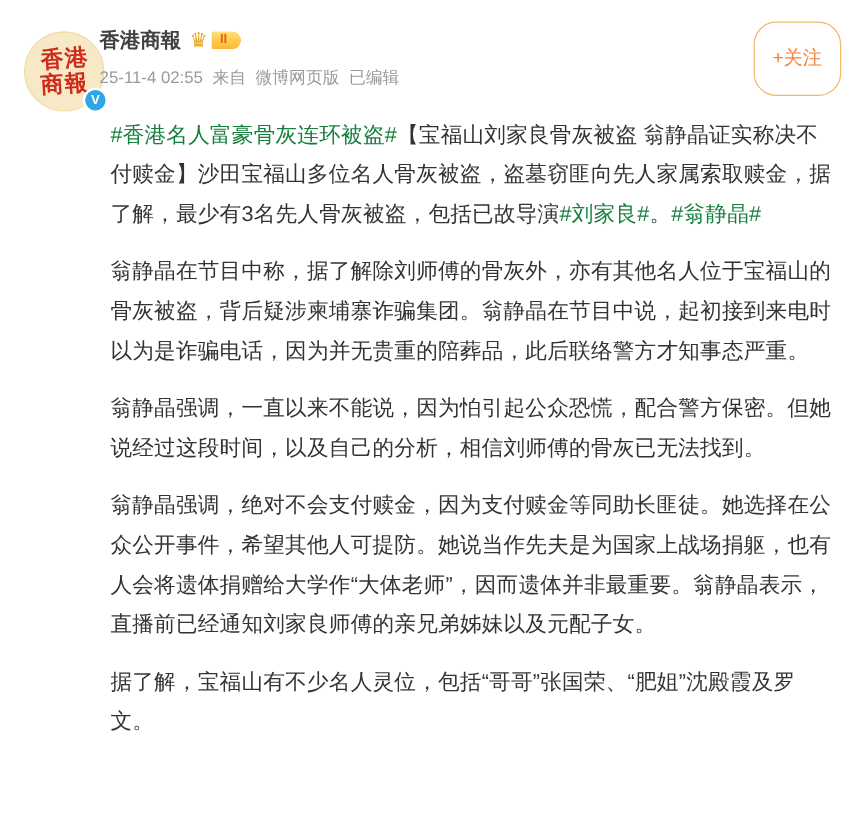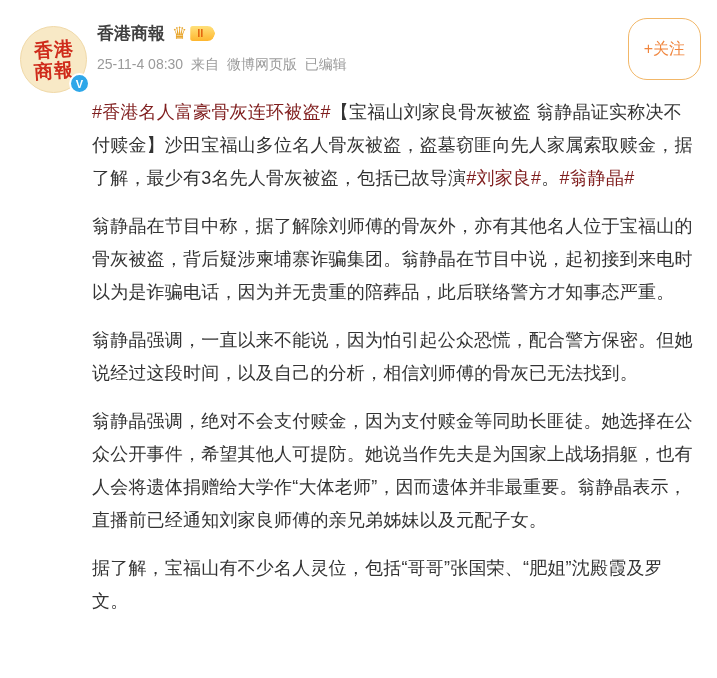--- a/index.html
+++ b/index.html
@@ -19,21 +19,21 @@
   .avatar .av-line {
     color:#cf2b1b; font-weight:bold; font-size:19px; line-height:21px;
     letter-spacing:1px; transform:rotate(-4deg);
   }
   .v-badge {
     position:absolute; right:-4px; bottom:-2px; width:21px; height:21px;
     background:#2ea7e9; border:2px solid #fff; border-radius:50%;
     color:#fff; font-size:11px; font-weight:bold;
     display:flex; align-items:center; justify-content:center;
   }
-  .user-block { position:absolute; left:97px; top:22px; }
+  .user-block { position:absolute; left:83px; top:22px; }
   .username-row { display:flex; align-items:center; }
   .username { font-size:17px; font-weight:bold; color:#404040; cursor:pointer; }
   .crown { color:#e8a52b; font-size:17px; margin-left:7px; line-height:1; }
   .member-badge {
     display:inline-block; margin-left:3px;
     background:linear-gradient(180deg,#ffe07a,#feb62e);
     border-radius:4px 11px 11px 4px;
     clip-path:polygon(0 0, 86% 0, 100% 50%, 86% 100%, 0 100%);
     padding:1px 12px 2px 7px;
     font-size:11px; font-weight:bold; color:#e4670f;
@@ -47,40 +47,40 @@
     border:1.5px solid #f2b768; border-radius:19px; background:#fff;
     color:#f0853d; font-size:16px; line-height:1; cursor:pointer;
     font-family:inherit;
   }
   
   .post-body {
     margin:0 18px 0 92px; font-size:18px; line-height:33px; color:#333;
     letter-spacing:0.2px;
   }
   .para { margin:0 0 15px; }
-  .hashtag { color:#7f1d1d; cursor:pointer; }
+  .hashtag { color:#15803d; cursor:pointer; }
   .plain { color:#333; }
 </style>
 </head>
 <body>
 
 <div class="header">
   <div class="avatar">
     <span class="av-line">香港</span>
     <span class="av-line">商報</span>
     <span class="v-badge">V</span>
   </div>
   <div class="user-block">
     <div class="username-row">
       <span class="username">香港商報</span>
       <span class="crown">♛</span>
       <span class="member-badge">II</span>
     </div>
     <div class="meta-row">
-      <span>25-11-4 08:30</span>
+      <span>25-11-4 02:55</span>
       <span>来自</span>
       <span class="source-link">微博网页版</span>
       <span>已编辑</span>
     </div>
   </div>
   <button class="follow-btn">+关注</button>
 </div>
 
 <div class="post-body">
     <p class="para"><span class="hashtag">#香港名人富豪骨灰连环被盗#</span><span class="plain">【宝福山刘家良骨灰被盗 翁静晶证实称决不付赎金】沙田宝福山多位名人骨灰被盗，盗墓窃匪向先人家属索取赎金，据了解，最少有3名先人骨灰被盗，包括已故导演</span><span class="hashtag">#刘家良#</span><span class="plain">。</span><span class="hashtag">#翁静晶#</span></p>

